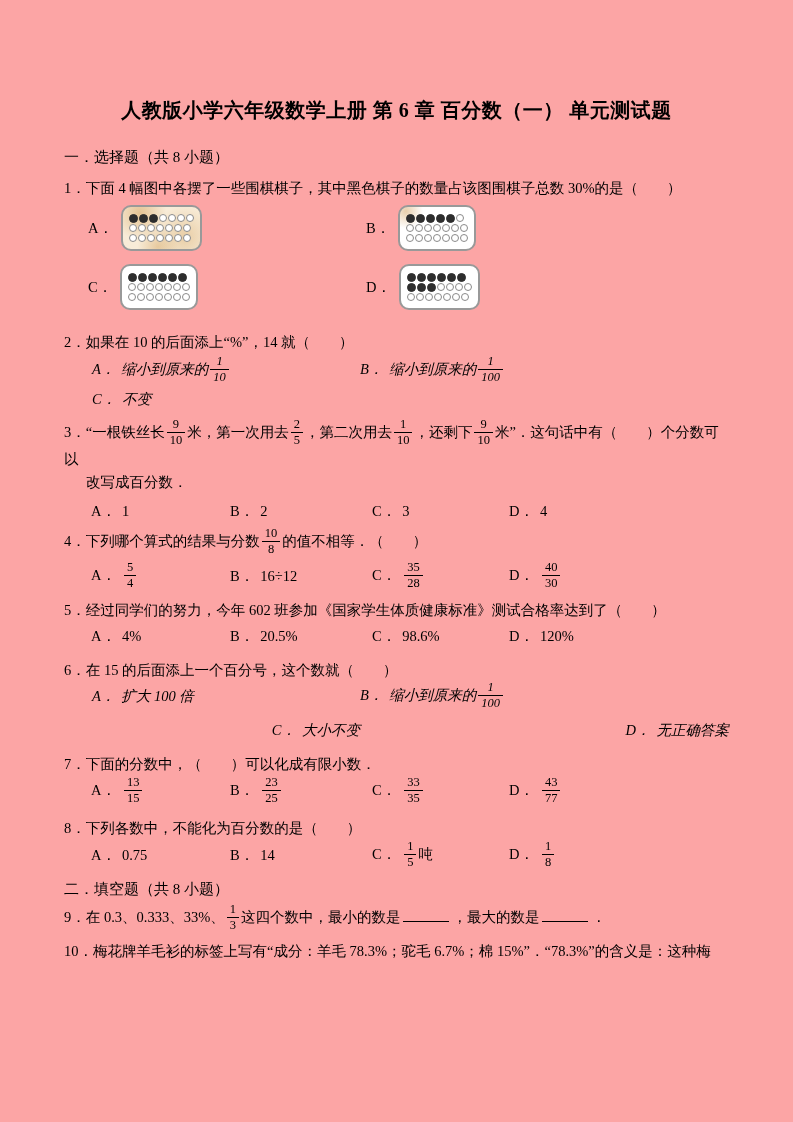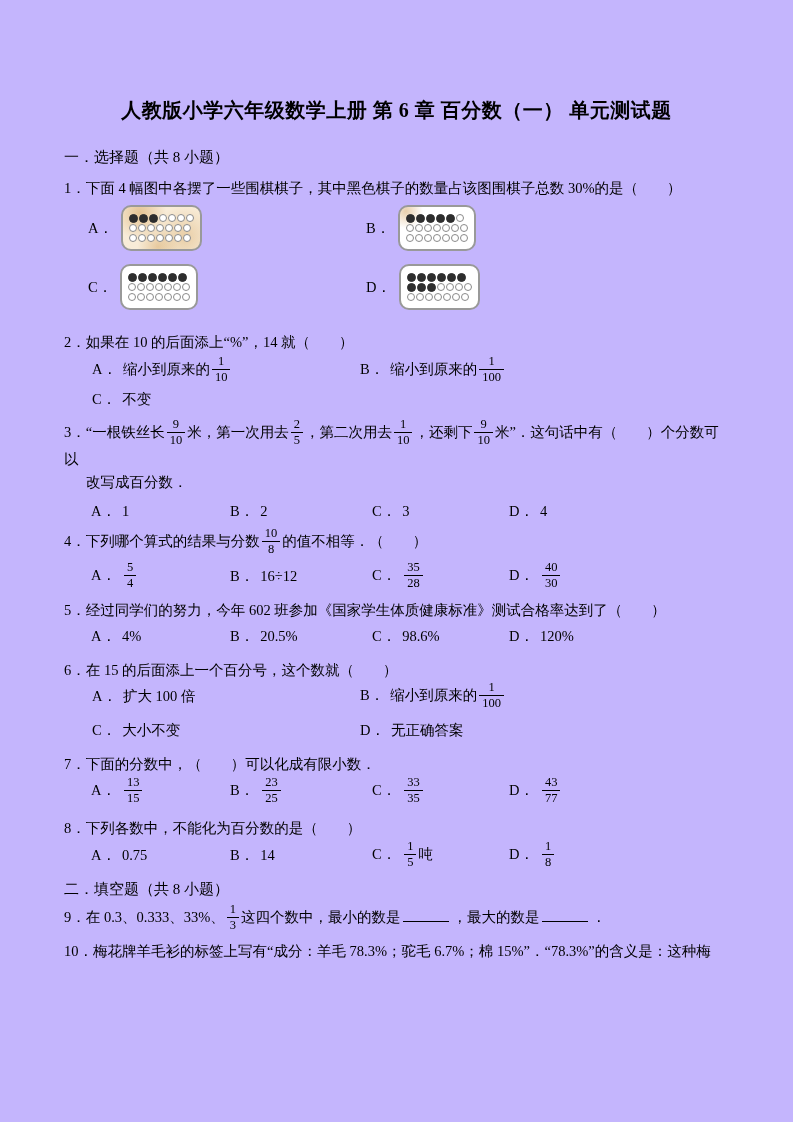--- a/index.html
+++ b/index.html
@@ -2,21 +2,21 @@
 <html><head>
 <meta charset="utf-8">
 <style>
   * { box-sizing: border-box; }
   html,body { margin:0; padding:0; background:#ffffff; }
   .page {
     position: relative;
     width: 793px;
     height: 1122px;
     margin: 0 auto;
-    background: #c4b5fd;
+    background: #fca5a5;
     font-family: "Liberation Serif", "DejaVu Serif", serif;
     color: #000;
     overflow: hidden;
   }
   .content { padding: 0 64px; }
 
   .doc-title {
     padding-top: 97px;
     text-align: center;
     font-size: 20px;
@@ -44,20 +44,21 @@
     padding-left: 27px;
     align-items: center;
     font-size: 14.5px;
   }
   .opts2 {
     display: grid;
     grid-template-columns: 268px 1fr;
     padding-left: 28px;
     align-items: center;
     font-size: 14.5px;
+    font-style: italic;
   }
   .opt { white-space: nowrap; }
   .opt-label { margin-right: 6px; }
 
   
   .frac {
     display: inline-block;
     vertical-align: middle;
     text-align: center;
     font-size: 12.5px;
@@ -120,21 +121,21 @@
   .mt-q2c  { margin-top: 4px; }
   .mt-q3   { margin-top: 9px; }
   .mt-q3b  { margin-top: 2px; }
   .mt-q3o  { margin-top: 9px; }
   .mt-q4   { margin-top: 6px; }
   .mt-q4o  { margin-top: 3px; }
   .mt-q5   { margin-top: 8px; }
   .mt-q5o  { margin-top: 6px; }
   .mt-q6   { margin-top: 14px; }
   .mt-q6ab { margin-top: 0px; }
-  .mt-q6cd { margin-top: 9px; }
+  .mt-q6cd { margin-top: 9px; text-align: right; }
   .mt-q7   { margin-top: 14px; }
   .mt-q7o  { margin-top: 1px; }
   .mt-q8   { margin-top: 11px; }
   .mt-q8o  { margin-top: 1px; }
   .mt-sec2 { margin-top: 8px; }
   .mt-q9   { margin-top: 3px; }
   .mt-q10  { margin-top: 7px; }
 </style>
 </head>
 <body>

